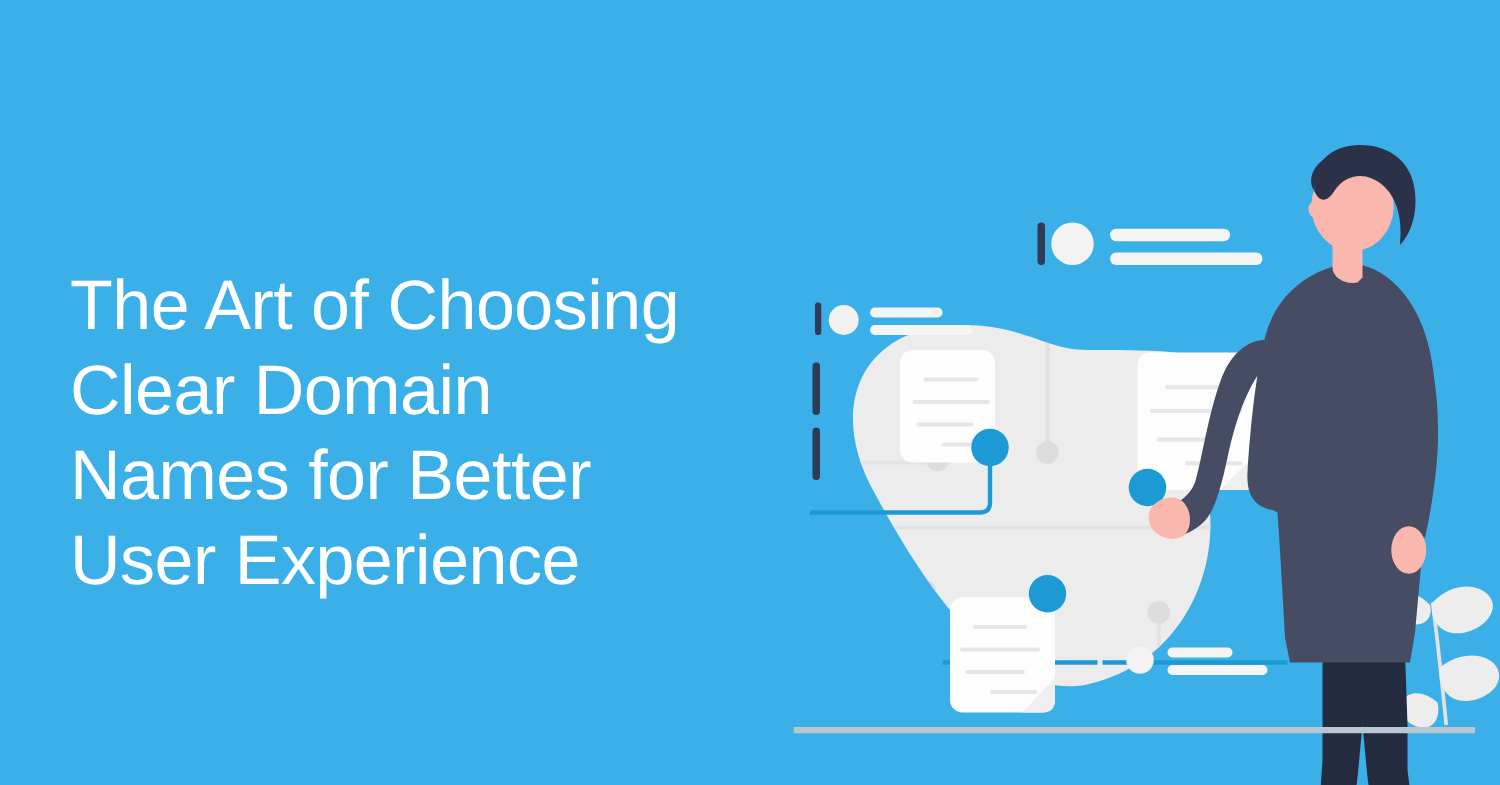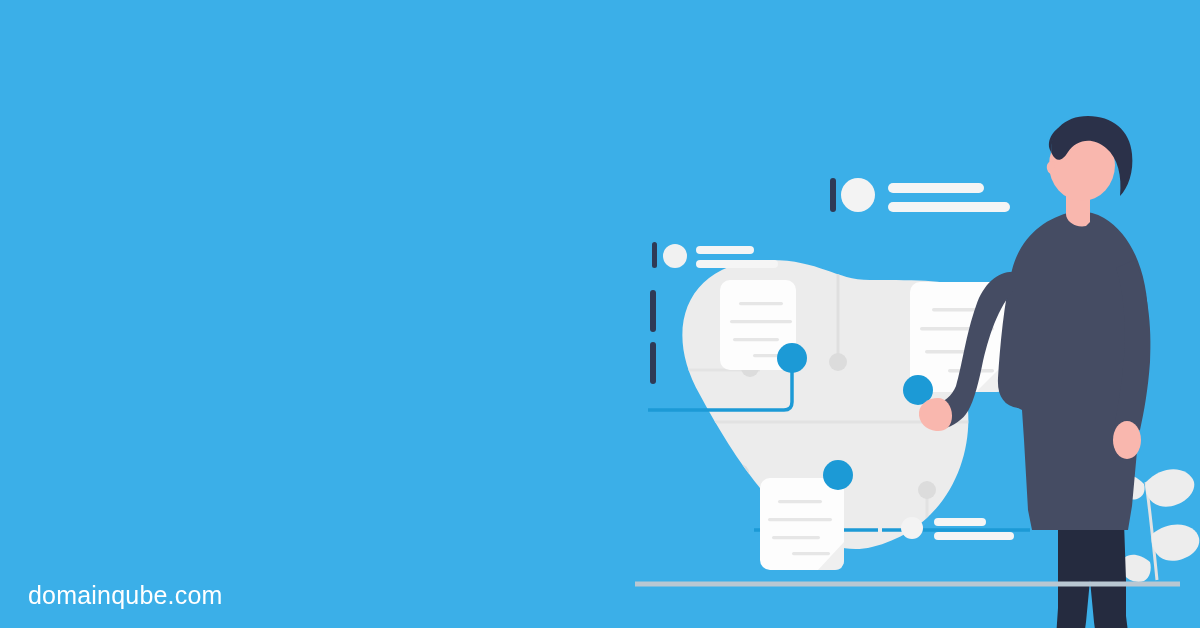--- a/index.html
+++ b/index.html
@@ -34,22 +34,25 @@
 
   
   .illu{position:absolute;left:620px;top:110px;width:580px;height:500px;}
   .illu svg{display:block;width:580px;height:500px;overflow:visible;}
 </style>
 </head>
 <body>
 
 <div class="banner">
 
-
-  <div class="footer-domain">domainqube.com</div>
+  <h1 class="headline">The Art of Choosing
+Clear Domain
+Names for Better
+User Experience</h1>
+
 
   <div class="illu">
   <svg viewBox="0 0 580 500" xmlns="http://www.w3.org/2000/svg">
 
     <defs>
       <clipPath id="clipBlob">
         <path d="M80,285 C40,215 70,150 150,150 C200,150 215,170 250,170
                  C300,170 330,170 352,180 C400,200 345,256 348,300
                  C352,355 322,420 252,437 C180,455 115,350 80,285 Z"></path>
       </clipPath>

